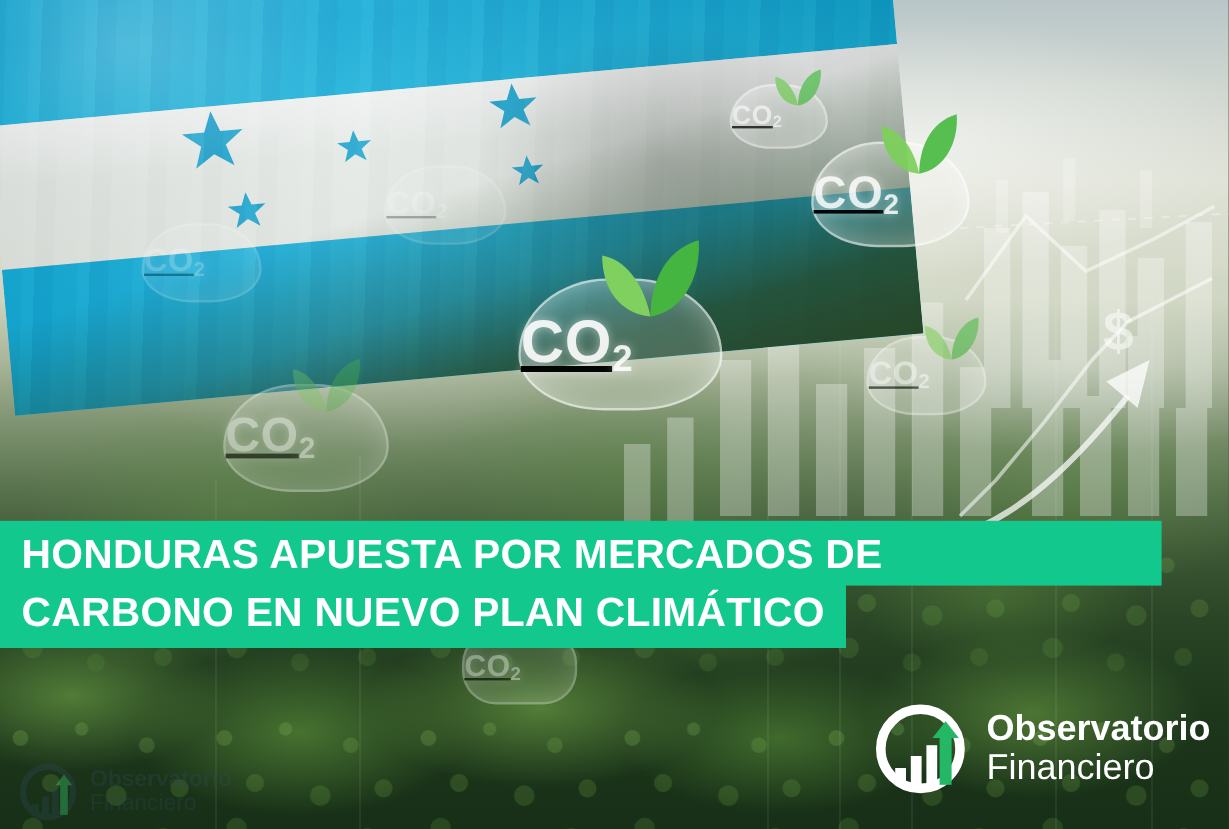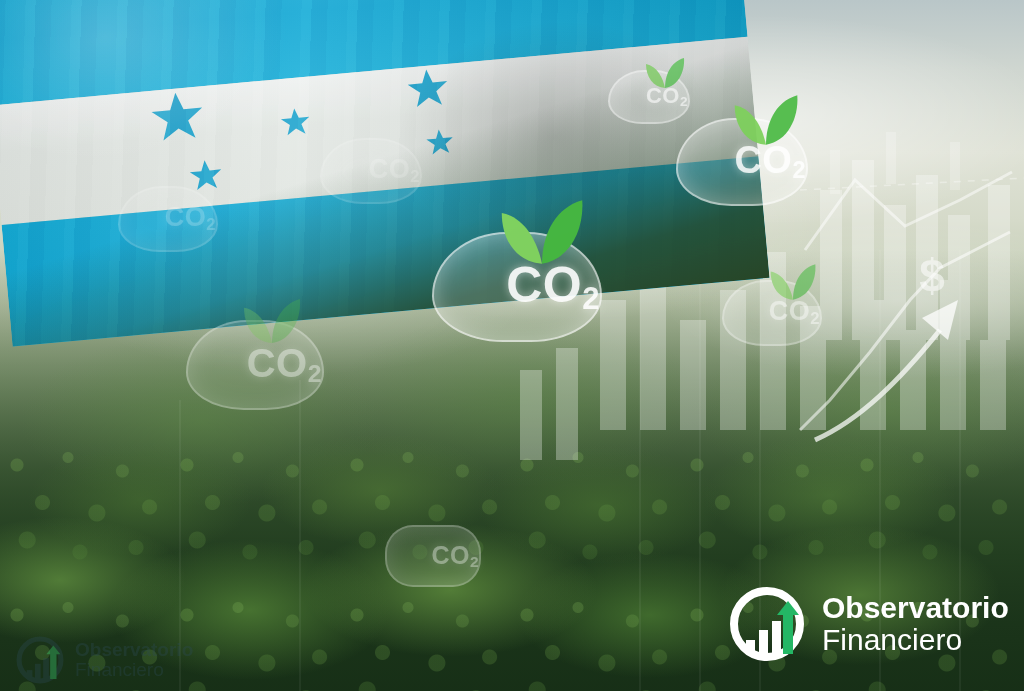--- a/index.html
+++ b/index.html
@@ -91,21 +91,21 @@
     background:linear-gradient(168deg, rgba(0,0,0,0) 55%, rgba(40,70,40,.35) 72%, rgba(40,70,40,.85) 86%, rgba(40,70,40,1) 100%);
   }
 
   
   .co2{position:absolute;}
   .co2 .cloud{
     position:relative;border-radius:44% 44% 42% 42%/58% 58% 42% 42%;
     background:rgba(255,255,255,.18);
     border:2px solid rgba(255,255,255,.62);
     box-shadow:inset 0 0 22px rgba(255,255,255,.35);
-    display:flex;align-items:center;justify-content:flex-end;
+    display:flex;align-items:center;justify-content:flex-start;text-decoration:underline;
   }
   .co2 .lbl{
     color:rgba(255,255,255,.92);font-weight:700;letter-spacing:.5px;
     font-family:"Liberation Sans",sans-serif;line-height:1;
     text-shadow:0 0 8px rgba(255,255,255,.5);
     user-select:none;white-space:nowrap;
   }
   .co2 .lbl sub{font-size:.62em;vertical-align:-0.22em;}
   .co2 .leaves{position:absolute;}
 
@@ -293,20 +293,32 @@
       </svg>
     </div>
   </div>
 
   <div class="co2" style="left:385px;top:525px;opacity:.48;">
     <div class="cloud" style="width:92px;height:58px;border-radius:28px;">
       <div class="lbl" style="font-size:25px;"><span>CO</span><sub>2</sub></div>
     </div>
   </div>
 
+  <div class="headline">
+    <div class="hl-row hl-row-1">
+      <span class="justify-line">
+        <span>HONDURAS</span>
+        <span>APUESTA</span>
+        <span>POR</span>
+        <span>MERCADOS</span>
+        <span>DE</span>
+      </span>
+    </div>
+    <div class="hl-row hl-row-2">CARBONO EN NUEVO PLAN CLIMÁTICO</div>
+  </div>
 
   <div class="logo">
     <div class="logo-mark">
       <svg width="82" height="82" viewBox="0 0 82 82">
         <circle cx="41" cy="41" r="33" fill="none" stroke="#ffffff" stroke-width="8"></circle>
         <rect x="20" y="57" width="9" height="14" fill="#ffffff"></rect>
         <rect x="33" y="47" width="9" height="24" fill="#ffffff"></rect>
         <rect x="46" y="38" width="9" height="33" fill="#ffffff"></rect>
         <rect x="57" y="30" width="10" height="41" fill="#24b765"></rect>
         <path d="M62,18 L73,32 L51,32 Z" fill="#24b765"></path>

